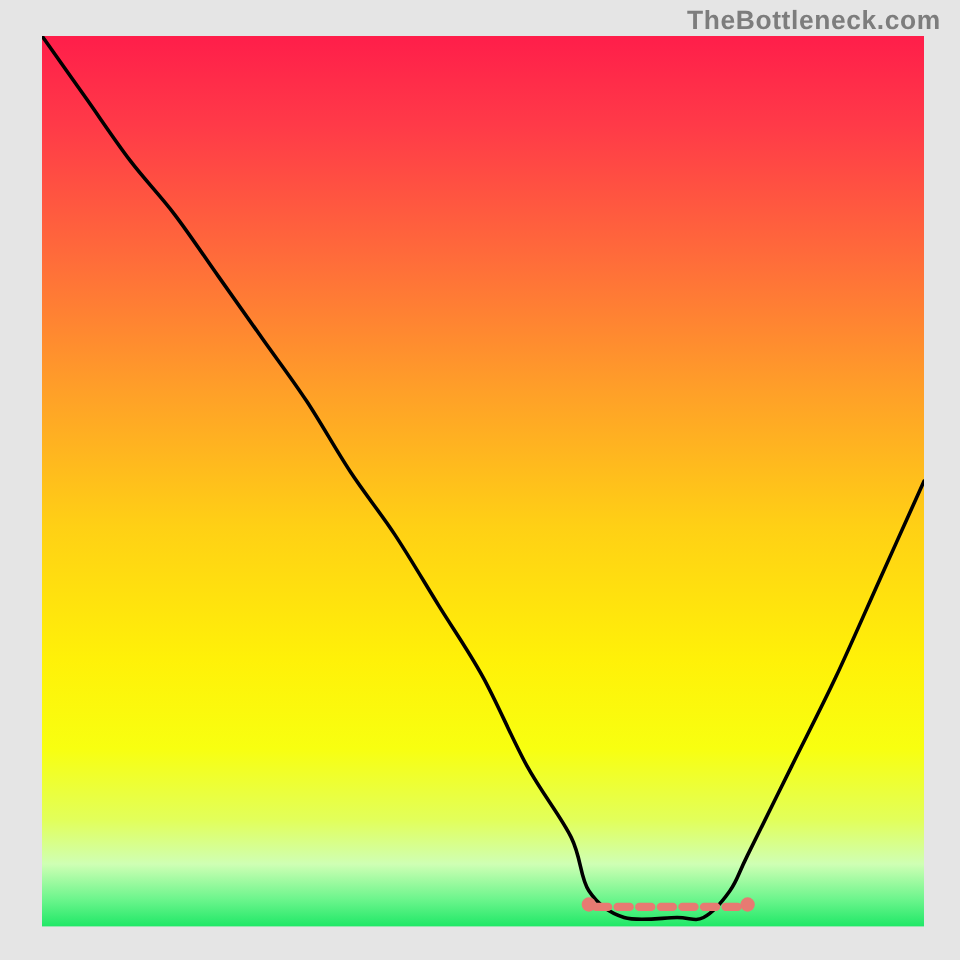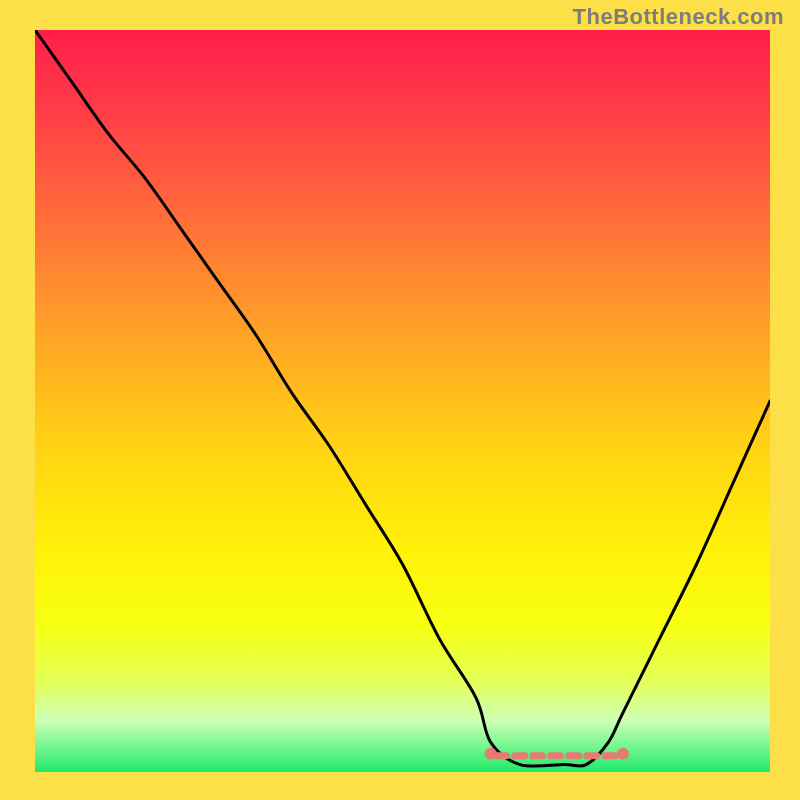--- a/index.html
+++ b/index.html
@@ -7,21 +7,21 @@
     padding: 0;
     width: 800px;
     height: 800px;
     background: #000;
     overflow: hidden;
   }
   .frame {
     position: relative;
     width: 800px;
     height: 800px;
-    background: #fde047;
+    background: #e5e5e5;
   }
   .watermark {
     position: absolute;
     top: 4px;
     right: 16px;
     font-family: Arial, Helvetica, sans-serif;
     font-size: 22px;
     font-weight: bold;
     color: #7d7d7d;
     z-index: 20;

